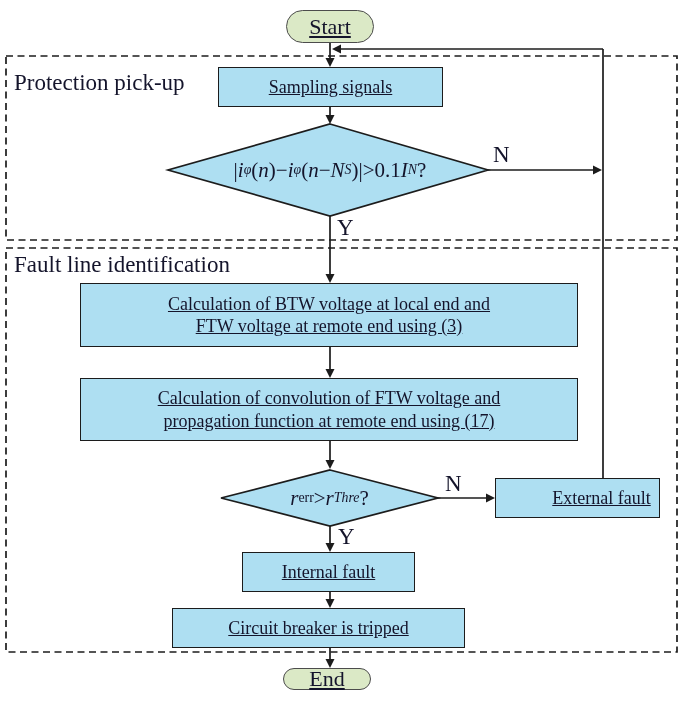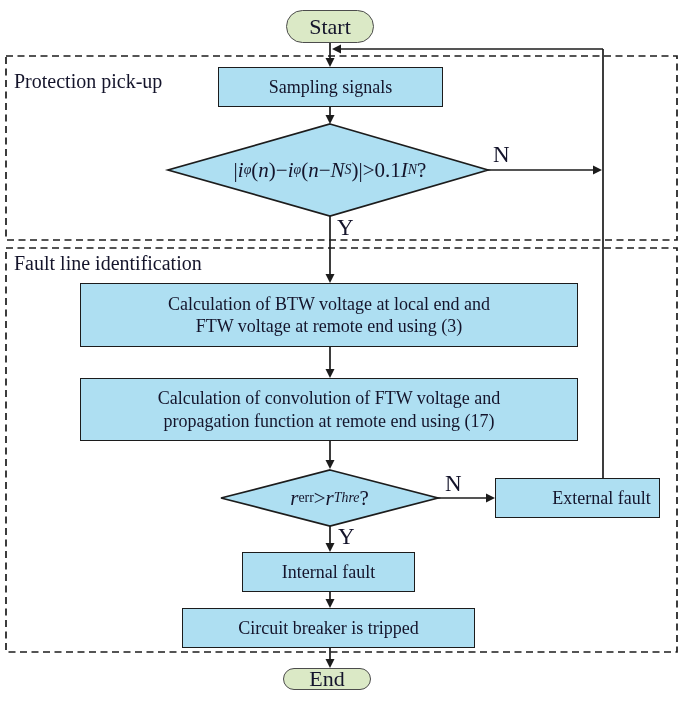--- a/index.html
+++ b/index.html
@@ -4,25 +4,25 @@
 <style>
   html,body { margin:0; padding:0; background:#ffffff; }
   .canvas {
     position:relative; width:687px; height:704px; background:#ffffff;
     font-family:"Liberation Serif", serif; color:#14142b; overflow:hidden;
   }
   svg.layer { position:absolute; left:0; top:0; width:687px; height:704px; }
   .node {
     position:absolute; display:flex; flex-direction:column;
     align-items:center; justify-content:center; text-align:center;
-    box-sizing:border-box; line-height:1.25;
+    box-sizing:border-box; line-height:1.25;text-decoration:underline;
   }
   .proc { background:#aedff2; border:1.7px solid #1c1c1c; font-size:18px; }
   .terminal { background:#dbe9c6; border:1.7px solid #4c4c4c; border-radius:17px; font-size:22px; }
-  .rlabel { position:absolute; font-size:20px; white-space:nowrap; }
+  .rlabel { position:absolute; font-size:23px; white-space:nowrap; }
   .blabel { position:absolute; font-size:23px; }
   .dtext {
     position:absolute; display:flex; align-items:center; justify-content:center;
     text-align:center; font-size:21px; white-space:nowrap;
   }
   .it { font-style:italic; }
   .up { font-style:normal; }
   .sub { font-size:0.66em; vertical-align:sub; line-height:0; }
   .pline { display:block; }
 </style>
@@ -92,21 +92,21 @@
   </div>
 
   <div class="node proc" style="left:495px; top:478px; width:165px; height:40px;padding-left:48px;">
     <span>External fault</span>
   </div>
 
   <div class="node proc" style="left:242px; top:552px; width:173px; height:40px;">
     <span>Internal fault</span>
   </div>
 
-  <div class="node proc" style="left:182px; top:608px; width:293px; height:40px;">
+  <div class="node proc" style="left:172px; top:608px; width:293px; height:40px;">
     <span>Circuit breaker is tripped</span>
   </div>
 
   <div class="dtext" style="left:170px; top:126px; width:320px; height:88px;">
     <span class="up">|</span>
       <span class="it">i</span>
       <span class="sub it">φ</span>
       <span class="up">(</span>
       <span class="it">n</span>
       <span class="up">)−</span>

